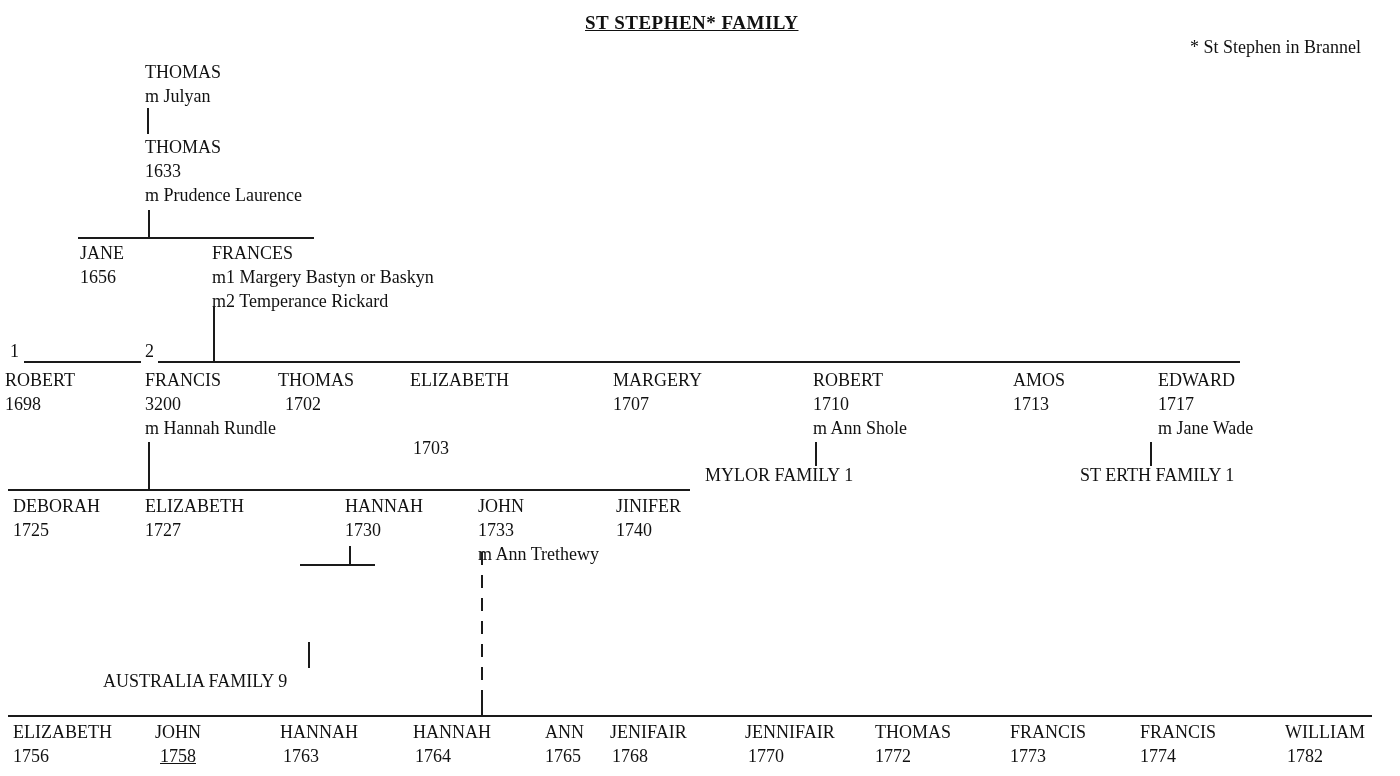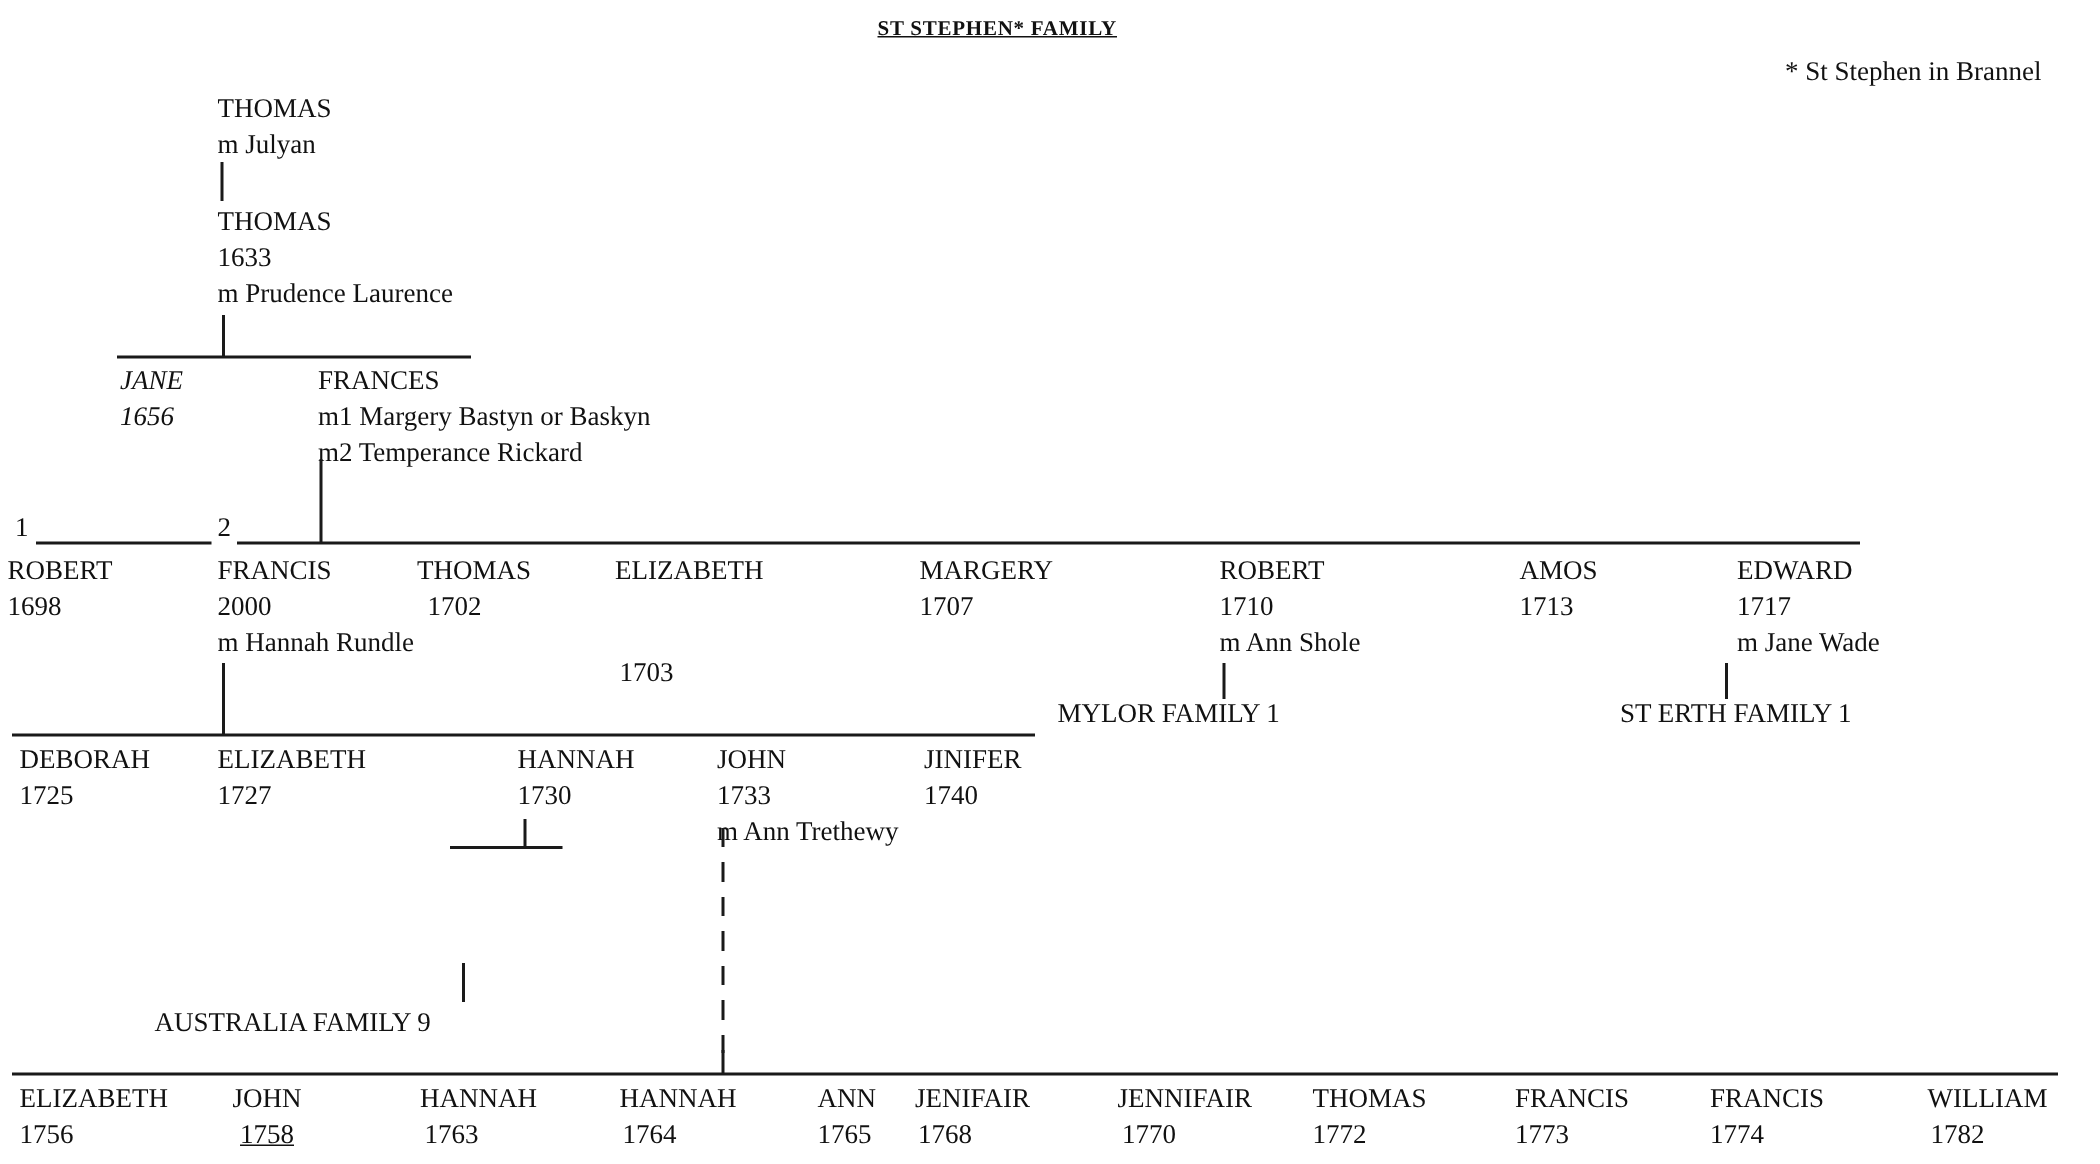--- a/index.html
+++ b/index.html
@@ -1,21 +1,21 @@
 <!DOCTYPE html>
 <html><head>
 <meta charset="utf-8">
 <style>
   html,body { margin:0; padding:0; background:#fff; }
   #canvas {
     position:relative; width:1400px; height:776px; background:#ffffff;
     font-family:"Liberation Serif", serif; color:#111; overflow:hidden;
   }
   .t  { position:absolute; white-space:nowrap; font-size:18px; line-height:22px; }
-  .title { position:absolute; white-space:nowrap; font-size:14px; font-weight:bold;
+  .title { position:absolute; white-space:nowrap; font-size:19px; font-weight:bold;
            text-decoration:underline; letter-spacing:0.5px; }
   .p  { position:absolute; }
   .p div { white-space:nowrap; font-size:18px; line-height:24px; }
   .hl { position:absolute; height:2px; background:#1a1a1a; }
   .vl { position:absolute; width:2px; background:#1a1a1a; }
   .vd { position:absolute; width:2px;
         background:repeating-linear-gradient(to bottom,#1a1a1a 0 13px,transparent 13px 23px); }
 </style>
 </head>
 <body>
@@ -32,21 +32,21 @@
   <div class="vl" style="left:147px; top:108px; height:26px;"></div>
 
   <div class="p" style="left:145px; top:135px;">
     <div>THOMAS</div>
     <div>1633</div>
     <div>m Prudence Laurence</div>
   </div>
   <div class="vl" style="left:148px; top:210px; height:28px;"></div>
   <div class="hl" style="left:78px; top:237px; width:236px;"></div>
 
-  <div class="p" style="left:80px; top:241px;font-style:italic;">
+  <div class="p" style="left:80px; top:241px;">
     <div>JANE</div>
     <div>1656</div>
   </div>
   <div class="p" style="left:212px; top:241px;">
     <div>FRANCES</div>
     <div>m1 Margery Bastyn or Baskyn</div>
     <div>m2 Temperance Rickard</div>
   </div>
   <div class="vl" style="left:213px; top:306px; height:56px;"></div>
 
@@ -54,21 +54,21 @@
   <div class="t" style="left:145px; top:340px;">2</div>
   <div class="hl" style="left:24px; top:361px; width:117px;"></div>
   <div class="hl" style="left:158px; top:361px; width:1082px;"></div>
 
   <div class="p" style="left:5px; top:368px;">
     <div>ROBERT</div>
     <div>1698</div>
   </div>
   <div class="p" style="left:145px; top:368px;">
     <div>FRANCIS</div>
-    <div>2000</div>
+    <div>3200</div>
     <div>m Hannah Rundle</div>
   </div>
   <div class="p" style="left:278px; top:368px;">
     <div>THOMAS</div>
     <div style="padding-left:7px;">1702</div>
   </div>
   <div class="p" style="left:410px; top:368px;">
     <div>ELIZABETH</div>
     <div style="padding-left:3px;margin-top:44px;">1703</div>
   </div>

